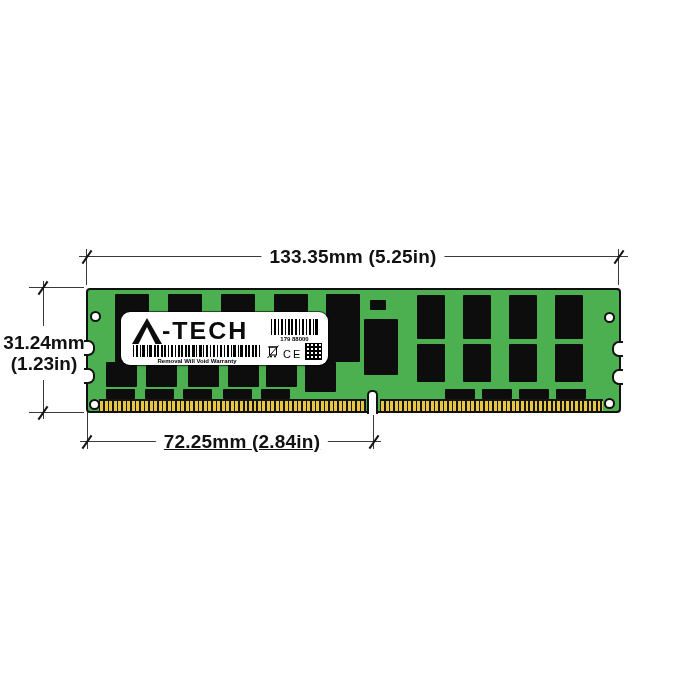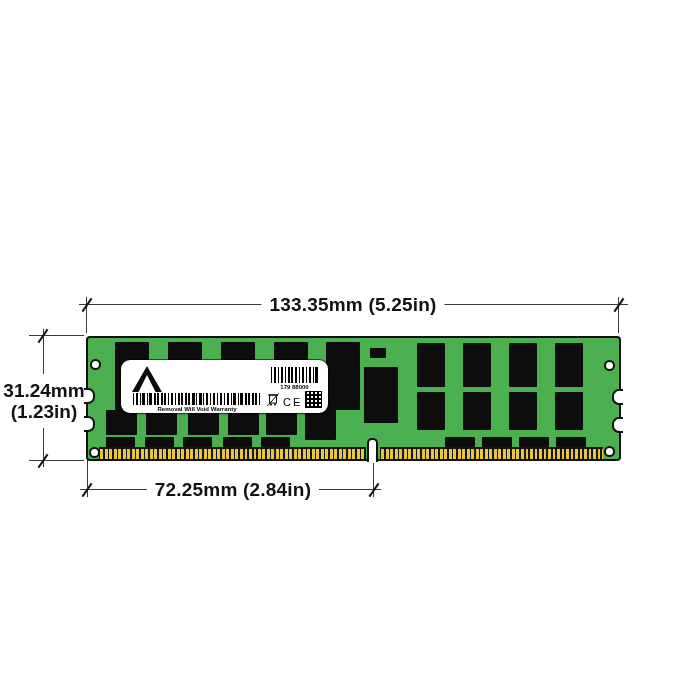--- a/index.html
+++ b/index.html
@@ -1,21 +1,21 @@
 <!DOCTYPE html>
 <html><head>
 <meta charset="utf-8">
 <style>
   html,body{margin:0;padding:0;}
   body{
     width:700px;height:700px;background:#ffffff;position:relative;
     font-family:"Liberation Sans",sans-serif;color:#121212;
     -webkit-font-smoothing:antialiased;
   }
-  .scene{position:absolute;inset:0;margin-top:48px;}
+  .scene{position:absolute;inset:0;}
 
   
   .line{position:absolute;background:#3a3a3a;}
   .line.h{height:1.4px;}
   .line.v{width:1.4px;}
   .tick{position:absolute;width:16px;height:2px;background:#141414;transform:rotate(-55deg);}
   .dim-text{
     position:absolute;background:#ffffff;color:#121212;font-weight:bold;
     font-size:19px;letter-spacing:0.2px;padding:1px 8px;white-space:nowrap;
     transform:translate(-50%,-50%);
@@ -108,21 +108,21 @@
       <div>(1.23in)</div>
     </div>
   </div>
 
   <div>
     <div class="line v" style="left:87px;top:404px;height:45px;"></div>
     <div class="line v" style="left:373px;top:415px;height:34px;"></div>
     <div class="line h" style="left:80px;top:441px;width:301px;"></div>
     <div class="tick" style="left:79px;top:441px;"></div>
     <div class="tick" style="left:366px;top:441px;"></div>
-    <div class="dim-text" style="left:233px;top:442px;">72.25mm (2.84in)</div>
+    <div class="dim-text" style="left:242px;top:442px;text-decoration:underline;">72.25mm (2.84in)</div>
   </div>
 
   <div class="module" id="module">
 
     <div class="pin-strip left"></div>
     <div class="pin-strip right"></div>
     <div class="pin-notch"></div>
 
     <div class="hole" style="left:2px;top:21px;"></div>
     <div class="hole" style="left:516px;top:22px;"></div>
@@ -135,20 +135,21 @@
     <div class="edge-notch r" style="top:79px;"></div>
 
     <div class="sticker">
       <div class="logo-row">
         <span style="display:inline-block;height:26px;">
           <svg width="30" height="26" viewBox="0 0 30 26">
             <polygon points="15,0 30,26 0,26" fill="#0c0c0c"></polygon>
             <polygon points="15,9 23.5,26 6.5,26" fill="#ffffff"></polygon>
           </svg>
         </span>
+        <span class="brand-text" id="brand-rest">-TECH</span>
       </div>
       <div class="bc-small"></div>
       <div class="bc-number">179 88000</div>
       <div class="bc-big"></div>
       <div class="warranty">Removal Will Void Warranty</div>
       <span class="weee">
         <svg width="12" height="14" viewBox="0 0 12 14">
           <rect x="2.5" y="2" width="7" height="8" fill="none" stroke="#000" stroke-width="1"></rect>
           <line x1="1" y1="2" x2="11" y2="2" stroke="#000" stroke-width="1"></line>
           <circle cx="4" cy="11.5" r="1" fill="#000"></circle>

